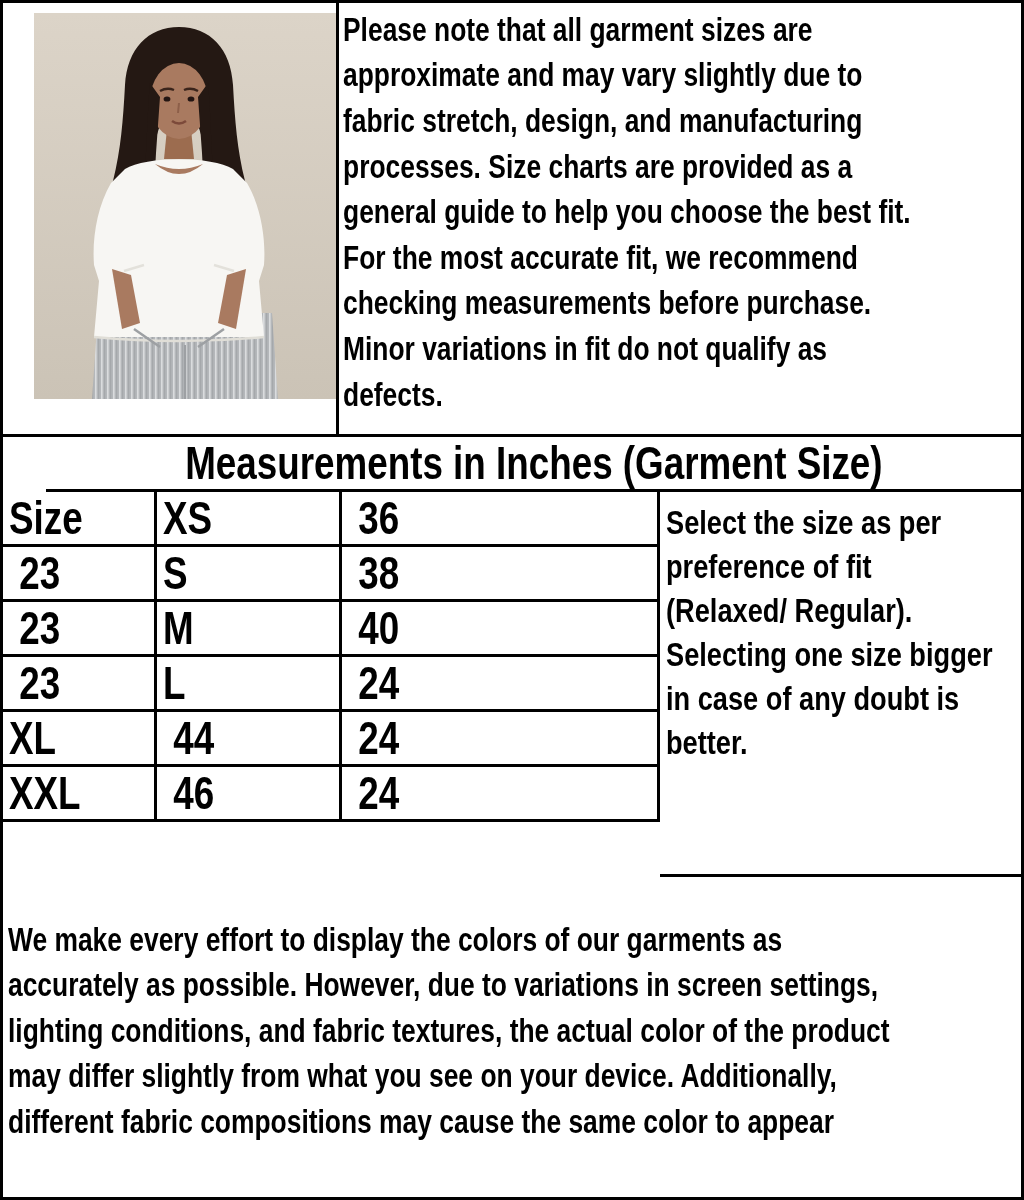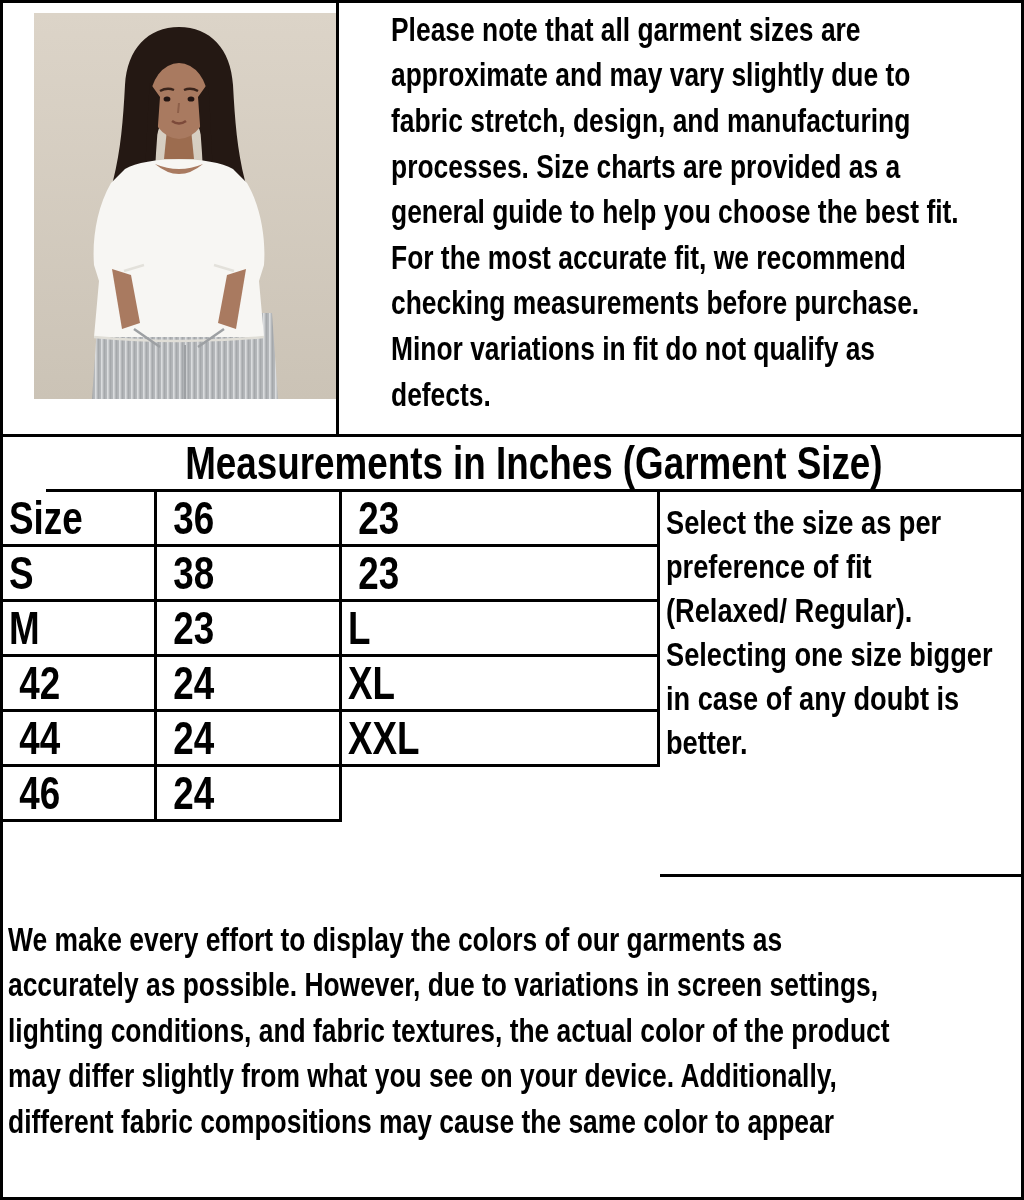--- a/index.html
+++ b/index.html
@@ -10,21 +10,21 @@
     color: #000;
   }
   .page {
     width: 1024px; height: 1200px;
     border: 3px solid #000;
     background: #fff;
     display: flex; flex-direction: column;
   }
 
   
-  .top { height: 434px; border-bottom: 3px solid #000; display: flex; gap: 48px; }
+  .top { height: 434px; border-bottom: 3px solid #000; display: flex; }
   .photo-cell { width: 340px; border-right: 3px solid #000; }
   .photo-cell svg { display: block; margin: 10px 0 0 31px; }
   .top-text { flex: 1; padding: 4px 2px 0 4px; }
   .tline { height: 45.6px; display: flex; align-items: center; }
 
   
   .fit { display: inline-block; white-space: nowrap; font-weight: 700; }
   .f33 { font-size: 33px; }
   .f34 { font-size: 34px; }
   .f46 { font-size: 46px; }
@@ -171,20 +171,23 @@
             <span class="fit f34 o-l" style="transform: scaleX(0.8);">Selecting one size bigger</span>
           </div>
         <div class="nline">
             <span class="fit f34 o-l" style="transform: scaleX(0.8);">in case of any doubt is</span>
           </div>
         <div class="nline">
             <span class="fit f34 o-l" style="transform: scaleX(0.8);">better.</span>
           </div>
       </div>
 
+      <div class="c">
+          <span class="fit f46 o-l" style="transform: scaleX(0.8);">XS</span>
+        </div>
       <div class="c num">
           <span class="fit f46 o-r" style="transform: scaleX(0.8);">36</span>
         </div>
       <div class="c num">
           <span class="fit f46 o-r" style="transform: scaleX(0.8);">23</span>
         </div>
 
       <div class="c">
           <span class="fit f46 o-l" style="transform: scaleX(0.8);">S</span>
         </div>
@@ -192,30 +195,30 @@
           <span class="fit f46 o-r" style="transform: scaleX(0.8);">38</span>
         </div>
       <div class="c num">
           <span class="fit f46 o-r" style="transform: scaleX(0.8);">23</span>
         </div>
 
       <div class="c">
           <span class="fit f46 o-l" style="transform: scaleX(0.8);">M</span>
         </div>
       <div class="c num">
+          <span class="fit f46 o-r" style="transform: scaleX(0.8);">40</span>
+        </div>
+      <div class="c num">
           <span class="fit f46 o-r" style="transform: scaleX(0.8);">23</span>
         </div>
 
       <div class="c">
           <span class="fit f46 o-l" style="transform: scaleX(0.8);">L</span>
         </div>
       <div class="c num">
-          <span class="fit f46 o-r" style="transform: scaleX(0.8);">42</span>
-        </div>
-      <div class="c num">
           <span class="fit f46 o-r" style="transform: scaleX(0.8);">24</span>
         </div>
 
       <div class="c">
           <span class="fit f46 o-l" style="transform: scaleX(0.8);">XL</span>
         </div>
       <div class="c num">
           <span class="fit f46 o-r" style="transform: scaleX(0.8);">44</span>
         </div>
       <div class="c num">

